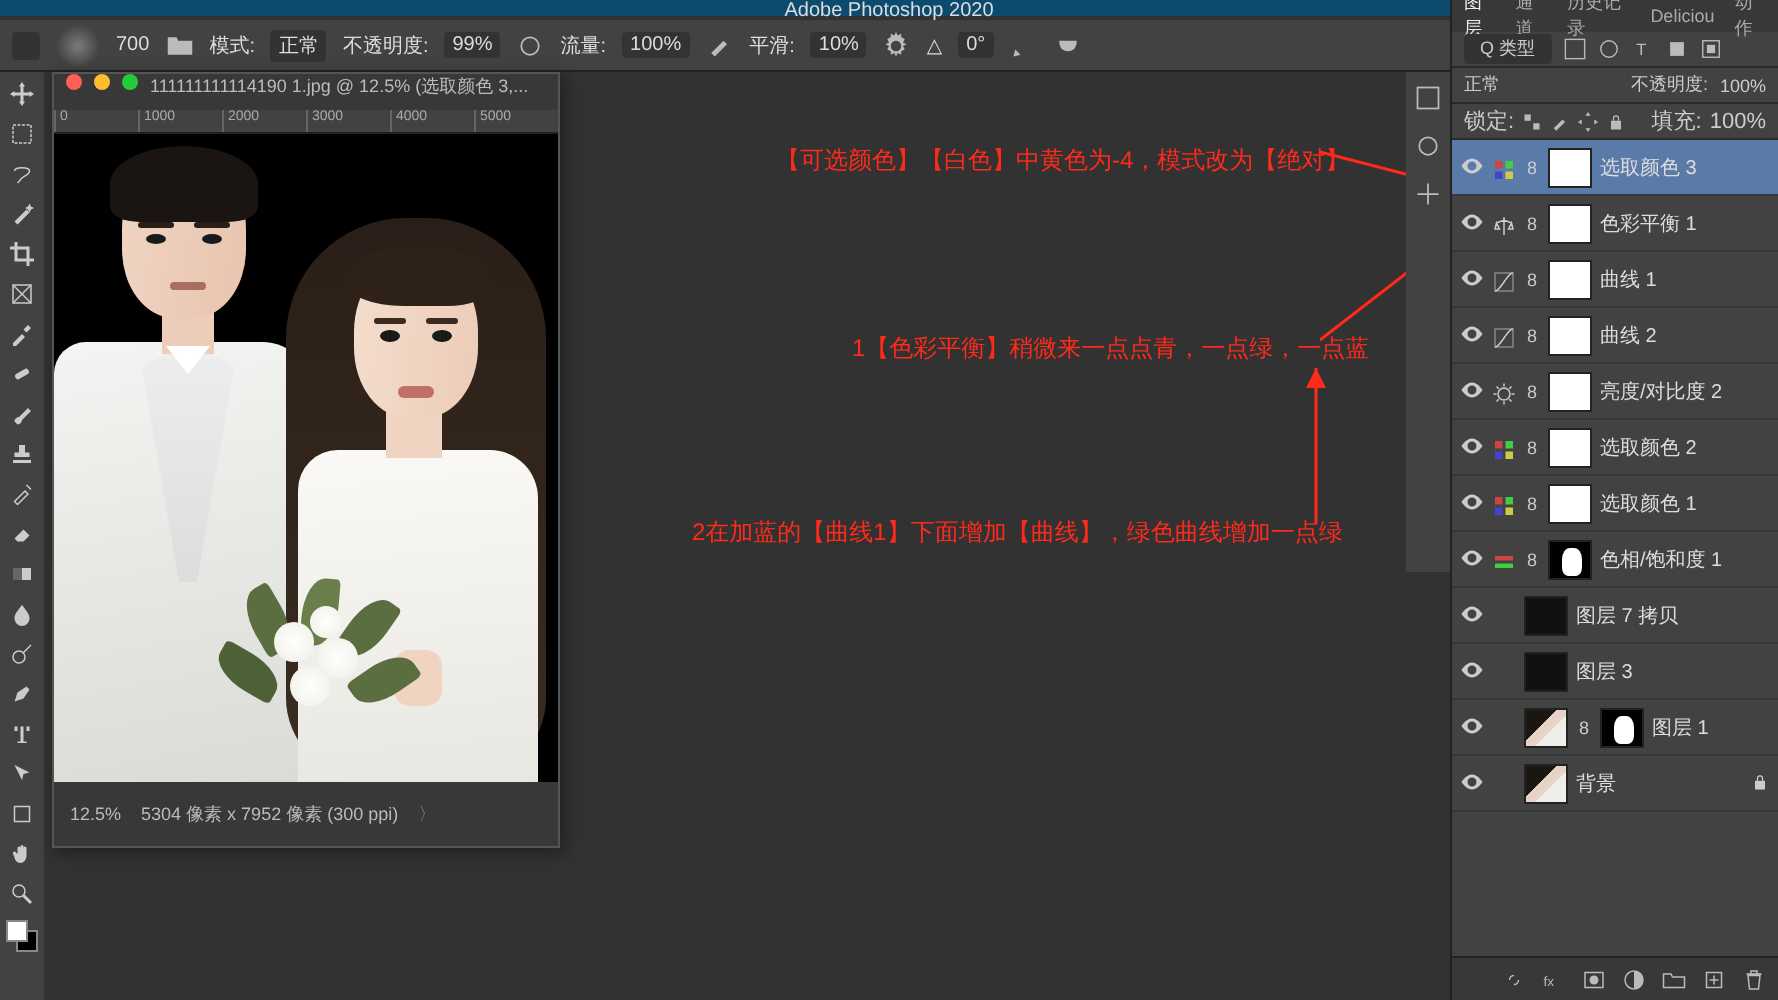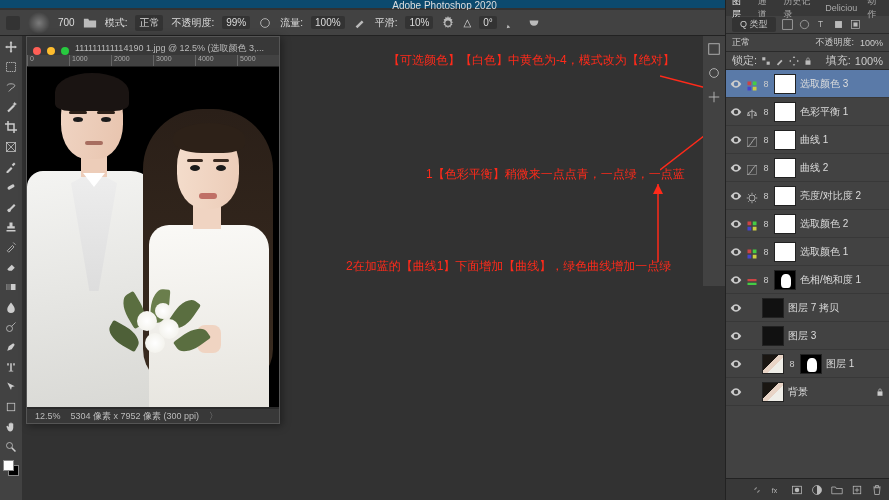--- a/index.html
+++ b/index.html
@@ -11,21 +11,21 @@
 .opt-bar span { color: #ddd; font-size: 10px; white-space: nowrap; }
 .opt-bar .fld { background: #333; color: #ddd; font-size: 10px; padding: 1px 4px; border-radius: 2px; }
 .opt-bar .ico { width: 14px; height: 14px; fill: #bbb; flex-shrink: 0; }
 .toolbar { position: absolute; top: 36px; left: 0; width: 22px; bottom: 0; background: #424242; display: flex; flex-direction: column; align-items: center; padding-top: 2px; gap: 2px; }
 .toolbar .tool { width: 18px; height: 18px; display: flex; align-items: center; justify-content: center; cursor: pointer; }
 .toolbar .tool svg { width: 12px; height: 12px; fill: #ccc; }
 .toolbar .swatches { margin-top: 2px; width: 16px; height: 16px; position: relative; }
 .toolbar .swatches .fg { position: absolute; top: 0; left: 0; width: 11px; height: 11px; background: #fff; border: 1px solid #888; }
 .toolbar .swatches .bg { position: absolute; bottom: 0; right: 0; width: 11px; height: 11px; background: #000; border: 1px solid #888; }
 .doc-win { position: absolute; top: 36px; left: 26px; width: 254px; height: 388px; background: #2a2a2a; border: 1px solid #555; box-shadow: 2px 2px 8px rgba(0,0,0,0.4); }
-.doc-tab { height: 18px; background: #383838; display: flex; align-items: flex-end; padding: 0 6px; gap: 6px; }
+.doc-tab { height: 18px; background: #383838; display: flex; align-items: flex-start; padding: 0 6px; gap: 6px; }
 .doc-tab .dot { width: 8px; height: 8px; border-radius: 50%; }
 .doc-tab .r{background:#ff5f56}.doc-tab .y{background:#ffbd2e}.doc-tab .g{background:#27c93f}
 .doc-tab span { color: #bbb; font-size: 9px; white-space: nowrap; overflow: hidden; }
 .ruler-h { height: 12px; background: #424242; border-bottom: 1px solid #222; display: flex; font-size: 7px; color: #aaa; }
 .ruler-h div{flex:1; border-left:1px solid #666; padding-left:2px;}
 .canvas { position: relative; height: 340px; background: #000; overflow: hidden; }
 .photo { position: absolute; inset: 0; }
 .man { position: absolute; left: 0; top: 10px; width: 130px; height: 330px; }
 .man .head { position: absolute; top: 0; left: 34px; width: 62px; height: 82px; background: linear-gradient(100deg,#f0d5c4,#e8c4ae); border-radius: 46% 46% 42% 42%; }
 .man .hair { position: absolute; top: -4px; left: 28px; width: 74px; height: 38px; background: #1a1412; border-radius: 50% 50% 20% 20%; }
@@ -53,21 +53,21 @@
 .bouquet .leaf{position:absolute;width:18px;height:34px;background:#5a6e40;border-radius:60% 10% 60% 10%;}
 .bouquet .l1{top:4px;left:10px;transform:rotate(-30deg)}
 .bouquet .l2{top:0;left:36px;transform:rotate(5deg);background:#6a7e4c}
 .bouquet .l3{top:8px;left:60px;transform:rotate(35deg)}
 .bouquet .l4{top:30px;left:0;transform:rotate(-60deg);background:#4e6038}
 .bouquet .l5{top:34px;left:68px;transform:rotate(55deg)}
 .bouquet .fl{position:absolute;width:20px;height:20px;background:radial-gradient(circle,#fff,#efeee6);border-radius:50%;}
 .bouquet .f1{top:22px;left:22px}.bouquet .f2{top:30px;left:44px}.bouquet .f3{top:44px;left:30px}
 .bouquet .f4{top:14px;left:40px;width:16px;height:16px}
 .woman .hand{position:absolute;bottom:56px;left:60px;width:24px;height:28px;background:#f0d4c2;border-radius:8px;}
-.doc-status{position:absolute;bottom:0;left:0;right:0;height:14px;background:#383838;display:flex;align-items:center;padding:0 8px;gap:10px;}
+.doc-status{position:absolute;bottom:0;left:0;right:0;height:32px;background:#383838;display:flex;align-items:center;padding:0 8px;gap:10px;}
 .doc-status span{color:#bbb;font-size:9px;}
 .anno{position:absolute;color:#ff2a1a;font-size:12px;font-weight:500;}
 .arrow{position:absolute;}
 .arrow line{stroke:#ff2a1a;stroke-width:1.5;}
 .arrow polygon{fill:#ff2a1a;}
 .panels{position:absolute;top:0;right:0;width:164px;bottom:0;background:#424242;display:flex;flex-direction:column;border-left:1px solid #222;}
 .pan-tabs{height:16px;display:flex;align-items:center;padding:0 6px;gap:10px;font-size:9px;color:#aaa;background:#383838;}
 .pan-tabs .act{color:#eee;}
 .pan-filter{height:18px;display:flex;align-items:center;padding:0 6px;gap:6px;font-size:9px;color:#ccc;border-bottom:1px solid #2a2a2a;}
 .pan-filter .sel{background:#333;padding:1px 8px;border-radius:2px;}
@@ -308,21 +308,21 @@
       </div>
     </div>
   </div>
   <div class="doc-status">
     <span>12.5%</span>
     <span>5304 像素 x 7952 像素 (300 ppi)</span>
     <span style="color:#888">〉</span>
   </div>
 </div>
 
-<div class="anno" style="top:52px;left:388px;">【可选颜色】【白色】中黄色为-4，模式改为【绝对】</div>
+<div class="anno" style="top:72px;left:388px;">【可选颜色】【白色】中黄色为-4，模式改为【绝对】</div>
 <div class="anno" style="top:166px;left:426px;">1【色彩平衡】稍微来一点点青，一点绿，一点蓝</div>
 <div class="anno" style="top:258px;left:346px;text-align:center;">2在加蓝的【曲线1】下面增加【曲线】，绿色曲线增加一点绿</div>
 
 <svg class="arrow" style="top:72px;left:660px;width:72px;height:24px">
     <line x1="0" y1="4" x2="62" y2="20"></line>
     <polygon points="62,20 54,14 56,22"></polygon>
   </svg>
 <svg class="arrow" style="top:118px;left:660px;width:72px;height:56px">
     <line x1="0" y1="52" x2="62" y2="4"></line>
     <polygon points="62,4 52,6 58,14"></polygon>

